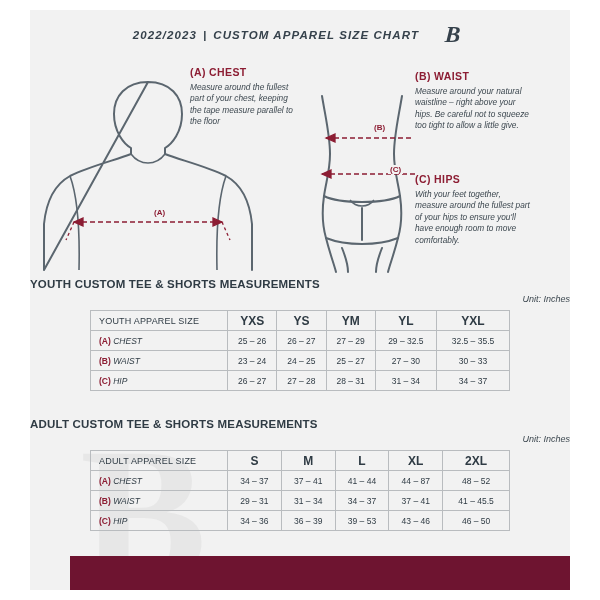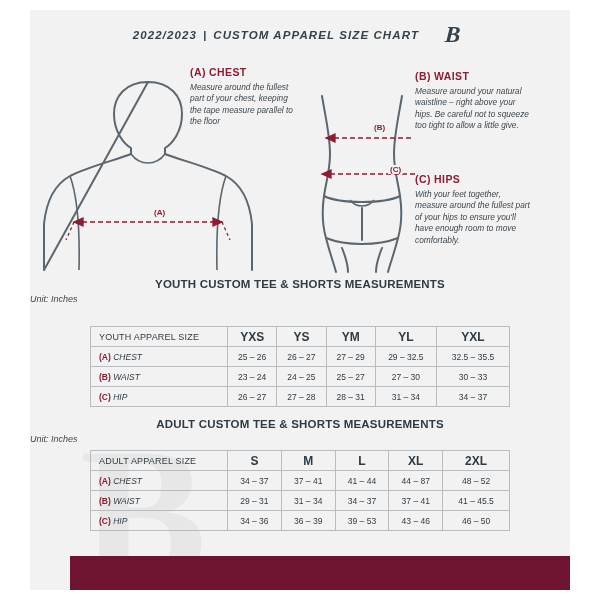--- a/index.html
+++ b/index.html
@@ -119,30 +119,29 @@
     font-weight: bold;
     color: #8c1d33;
     background: #f2f2f2;
     padding: 0 2px;
   }
 
   
   .sec-title {
     position: absolute;
     width: 540px;
-    text-align: center;
     font-size: 11.5px;
     font-weight: bold;
     color: #2f3b44;
     letter-spacing: 0.2px;
   }
   .sec-sub {
     position: absolute;
     width: 540px;
-    text-align: left;
+    text-align: right;
     font-size: 9px;
     font-style: italic;
     color: #3d4850;
   }
 
   table.size {
     position: absolute;
     left: 60px;
     width: 420px;
     border-collapse: collapse;
@@ -275,21 +274,21 @@
       </div>
 
       <div class="tag" style="left:122px; top:150px;">(A)</div>
       <div class="tag" style="left:342px; top:65px;">(B)</div>
       <div class="tag" style="left:358px; top:107px;">(C)</div>
     </div>
 
     <div class="sec-title" style="top:268px;">YOUTH CUSTOM TEE &amp; SHORTS MEASUREMENTS</div>
     <div class="sec-sub" style="top:284px;">Unit: Inches</div>
 
-    <table class="size" style="top:316px;border-radius:30px;">
+    <table class="size" style="top:300px;border-radius:30px;">
       <thead>
         <tr>
           <th class="row-head">YOUTH APPAREL SIZE</th>
           <th>YXS</th>
           <th>YS</th>
           <th>YM</th>
           <th>YL</th>
           <th>YXL</th>
         </tr>
       </thead>

